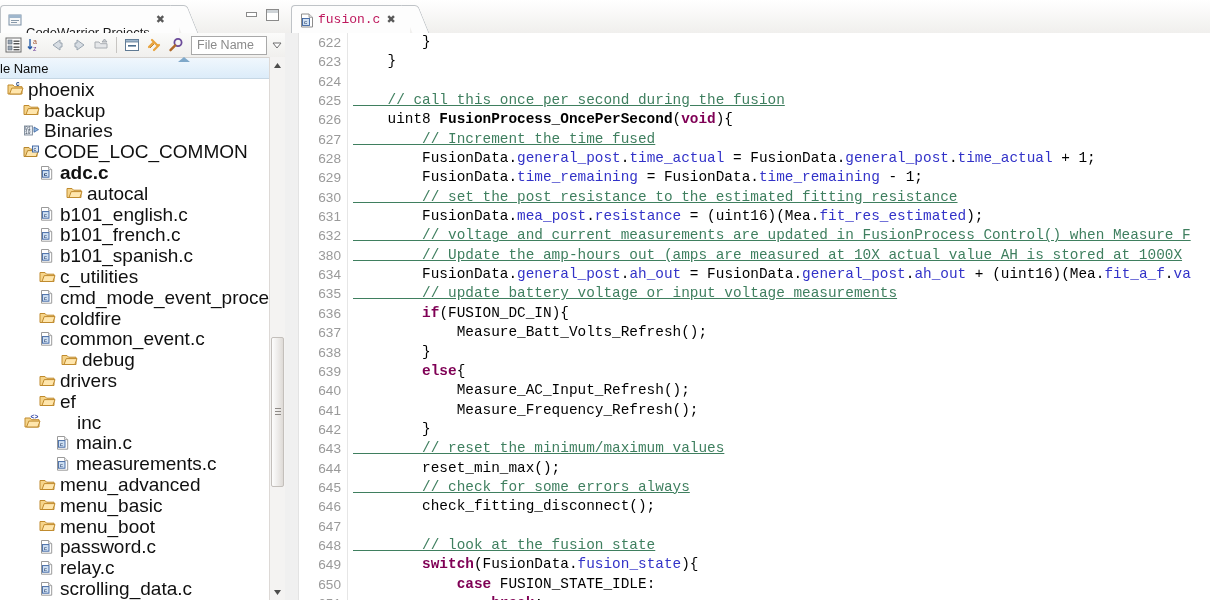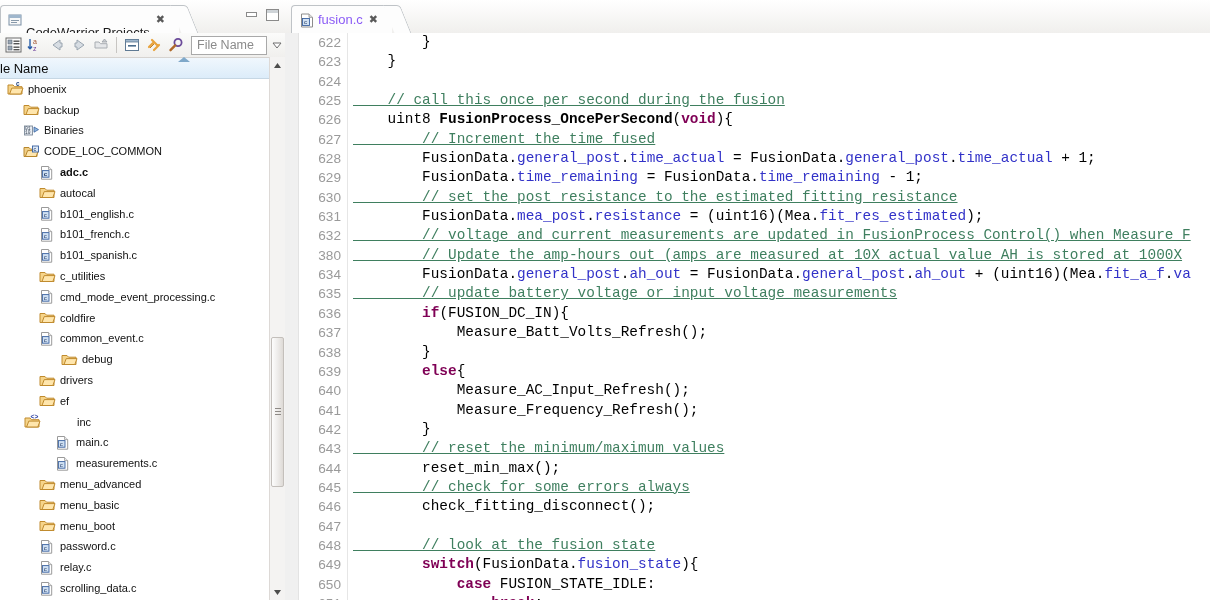--- a/index.html
+++ b/index.html
@@ -162,21 +162,21 @@
     background: #ffffff;
     overflow: hidden;
   }
   .tree-row {
     height: 20.8px;
     display: flex; align-items: center;
     white-space: nowrap;
     box-sizing: border-box;
   }
   .tree-label {
-    font-size: 11px;
+    font-size: 19px;
     color: #101010;
     line-height: 1;
   }
   .tree-ico { width: 17px; height: 16px; margin-right: 4px; flex:0 0 auto; display:block;}
 
   
   .vscroll {
     position: absolute;
     right: 0; top: 57px;
     width: 16px; height: 543px;
@@ -233,21 +233,21 @@
   .ed-tab::after{
     content:"";
     position:absolute; right:-14px; top:-1px;
     width:16px; height:28px;
     background:#fdfdfd;
     border-top:1px solid #bfc3c7;
     border-right:1px solid #bfc3c7;
     transform: skewX(22deg);
     border-top-right-radius:4px;
   }
-  .ed-tab-label { font-size: 13px; color: #8b5cf6; }
+  .ed-tab-label { font-size: 13px; color: #be185d; font-family: Liberation Mono, monospace; }
 
   .ed-body {
     position: absolute;
     left: 0; top: 33px;
     width: 925px; height: 567px;
     background: #ffffff;
     overflow: hidden;
   }
   .gutter-bar {
     position: absolute; left: 0; top: 0;
@@ -428,21 +428,21 @@
         </div>
         <div class="tree-row" style="padding-left: 39px; font-weight: bold;">
           <svg width="17" height="16" viewBox="0 0 17 16" class="tree-ico">
             <path d="M2.5 1.5 L9.5 1.5 L12.7 4.6 L12.7 14.2 L2.5 14.2 Z" fill="#ffffff" stroke="#9a9a9a" stroke-width="1"></path>
             <path d="M9.5 1.5 L9.5 4.6 L12.7 4.6" fill="#e8e8e8" stroke="#9a9a9a" stroke-width="0.8"></path>
             <rect x="3.4" y="5.6" width="6.6" height="6.6" fill="#cfe0f2" stroke="#3a62a0" stroke-width="0.9"></rect>
             <text x="4.7" y="11" font-size="6" fill="#18315e" font-family="Liberation Sans, sans-serif">c</text>
           </svg>
           <span class="tree-label">adc.c</span>
         </div>
-        <div class="tree-row" style="padding-left: 39px;">
+        <div class="tree-row" style="padding-left: 39px; margin-left: 27px;">
           <svg width="17" height="16" viewBox="0 0 17 16" class="tree-ico">
             <path d="M1 12.5 L1 3.5 L6 3.5 L7.6 5.2 L15 5.2 L15 12.5 Z" fill="#f6d48a" stroke="#c08b2e" stroke-width="1"></path>
             <path d="M3 12.5 L5.2 6.6 L16 6.6 L13.8 12.5 Z" fill="#ffe6ad" stroke="#c08b2e" stroke-width="1"></path>
           </svg>
           <span class="tree-label">autocal</span>
         </div>
         <div class="tree-row" style="padding-left: 39px;">
           <svg width="17" height="16" viewBox="0 0 17 16" class="tree-ico">
             <path d="M2.5 1.5 L9.5 1.5 L12.7 4.6 L12.7 14.2 L2.5 14.2 Z" fill="#ffffff" stroke="#9a9a9a" stroke-width="1"></path>
             <path d="M9.5 1.5 L9.5 4.6 L12.7 4.6" fill="#e8e8e8" stroke="#9a9a9a" stroke-width="0.8"></path>

